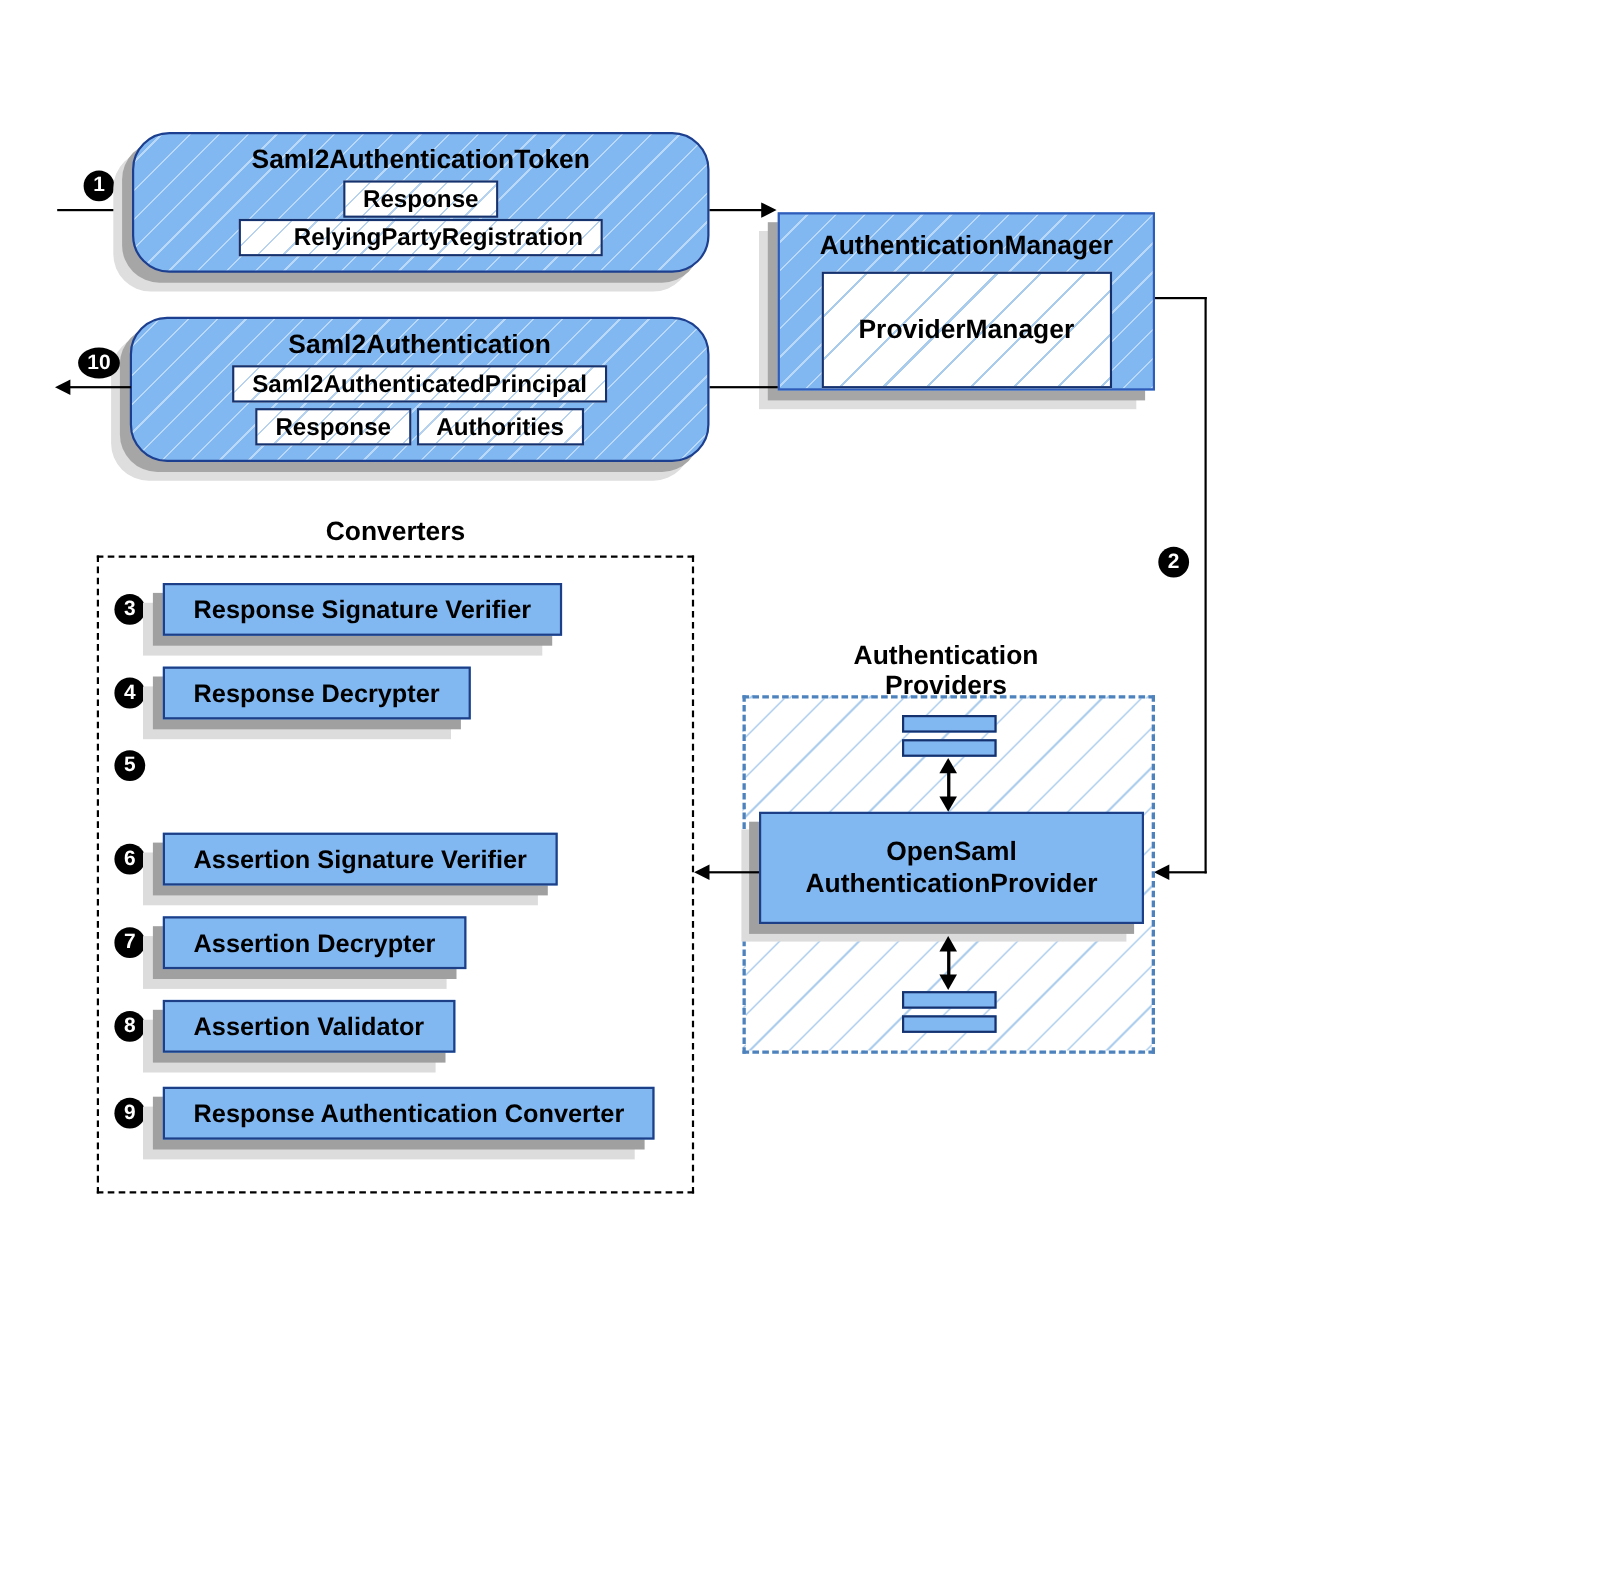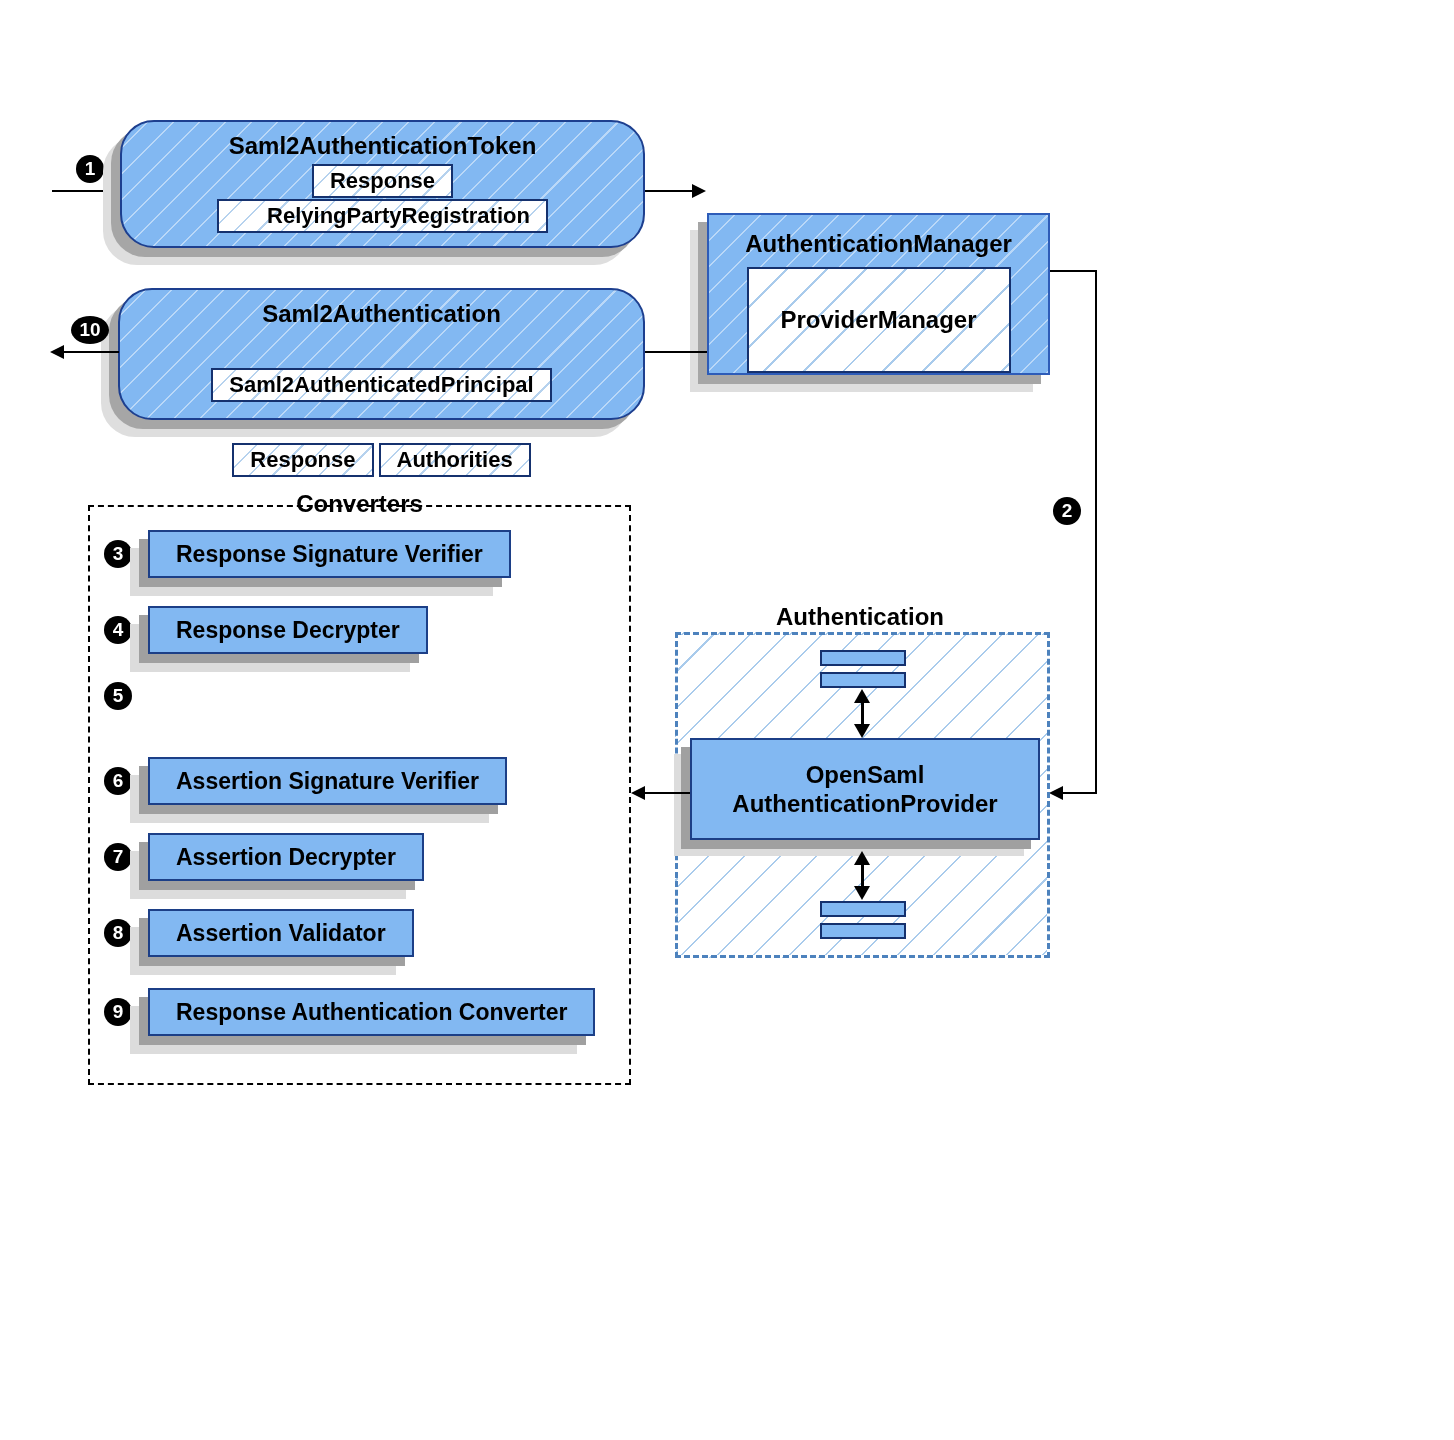--- a/index.html
+++ b/index.html
@@ -22,21 +22,21 @@
   }
   
   .roundbox{
     position:absolute;border:2px solid #1d3f8f;border-radius:34px;
     box-shadow:-9px 9px 0 0 #a6a6a6, -17px 17px 0 0 #dedede;
     display:flex;flex-direction:column;align-items:center;box-sizing:border-box;
   }
   .rectbox{
     position:absolute;border:2.5px solid #2e5cb8;
     box-shadow:-9px 9px 0 0 #a6a6a6, -17px 17px 0 0 #dedede;
-    display:flex;flex-direction:column;align-items:center;box-sizing:border-box;margin-top:20px;
+    display:flex;flex-direction:column;align-items:center;box-sizing:border-box;
   }
   .box-title{font-size:24px;line-height:26px;text-align:center;}
   .field{
     display:inline-block;border:2px solid #15316e;box-sizing:border-box;
     font-size:22px;line-height:30px;height:34px;padding:0 16px;text-align:center;white-space:nowrap;
   }
   .pm-field{
     display:flex;align-items:center;justify-content:center;
     border:2px solid #15316e;box-sizing:border-box;
     font-size:24px;width:264px;height:106px;margin-top:10px;
@@ -72,21 +72,21 @@
   }
   
   .hline{position:absolute;height:2px;background:#000;}
   .vline{position:absolute;width:2px;background:#000;}
   .arr-right{position:absolute;width:0;height:0;border-top:7px solid transparent;border-bottom:7px solid transparent;border-left:14px solid #000;}
   .arr-left{position:absolute;width:0;height:0;border-top:7px solid transparent;border-bottom:7px solid transparent;border-right:14px solid #000;}
   .varrow{position:absolute;width:24px;}
   .varrow .stem{position:absolute;left:10.5px;top:9px;bottom:9px;width:3.5px;background:#000;}
   .varrow .head-up{position:absolute;left:4px;top:0;width:0;height:0;border-left:8px solid transparent;border-right:8px solid transparent;border-bottom:14px solid #000;}
   .varrow .head-down{position:absolute;left:4px;bottom:0;width:0;height:0;border-left:8px solid transparent;border-right:8px solid transparent;border-top:14px solid #000;}
-  .section-title{position:absolute;font-size:24px;line-height:27px;text-align:center;margin-top:20px;}
+  .section-title{position:absolute;font-size:24px;line-height:27px;text-align:center;}
 </style>
 </head>
 <body>
 
 <div class="canvas">
 
   <div class="hline" style="left:52px;top:190px;width:67px;"></div>
   <div class="badge" style="left:76px;top:155px;">1</div>
 
   <div class="roundbox hatch-blue" style="left:120px;top:120px;width:525px;height:128px;padding-top:11px;">
@@ -98,21 +98,21 @@
   <div class="hline" style="left:645px;top:190px;width:49px;"></div>
   <div class="arr-right" style="left:692px;top:184px;"></div>
 
   <div class="rectbox hatch-blue" style="left:707px;top:193px;width:343px;height:162px;padding-top:16px;">
     <div class="box-title">AuthenticationManager</div>
     <div class="pm-field hatch-white-lg">ProviderManager</div>
   </div>
 
   <div class="hline" style="left:645px;top:351px;width:62px;"></div>
 
-  <div class="roundbox hatch-blue" style="left:118px;top:288px;width:527px;height:132px;padding-top:11px;gap:36px;">
+  <div class="roundbox hatch-blue" style="left:118px;top:288px;width:527px;height:132px;padding-top:11px;">
     <div class="box-title">Saml2Authentication</div>
     <div class="field hatch-white" style="margin-top:5px;">Saml2AuthenticatedPrincipal</div>
     <div style="display:flex;gap:5px;margin-top:5px;">
       <div class="field hatch-white">Response</div>
       <div class="field hatch-white">Authorities</div>
     </div>
   </div>
 
   <div class="hline" style="left:60px;top:351px;width:59px;"></div>
   <div class="arr-left" style="left:50px;top:345px;"></div>

